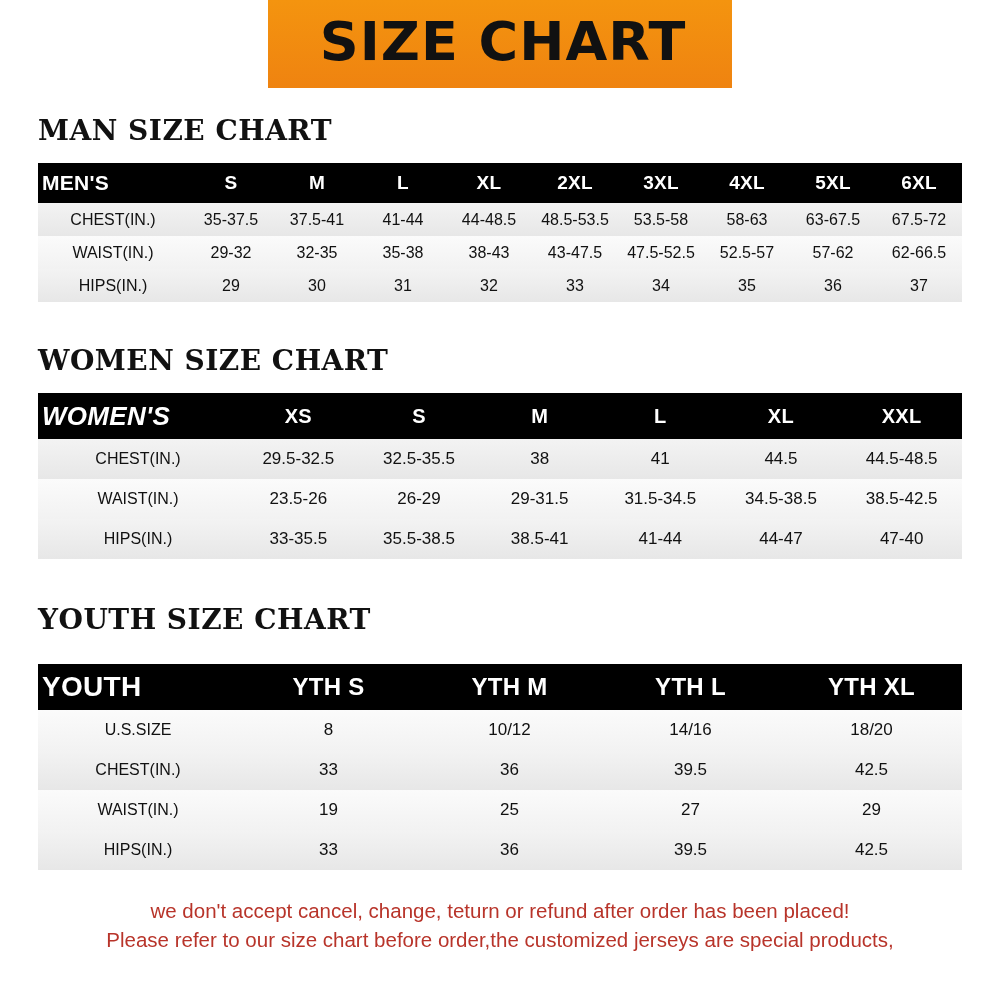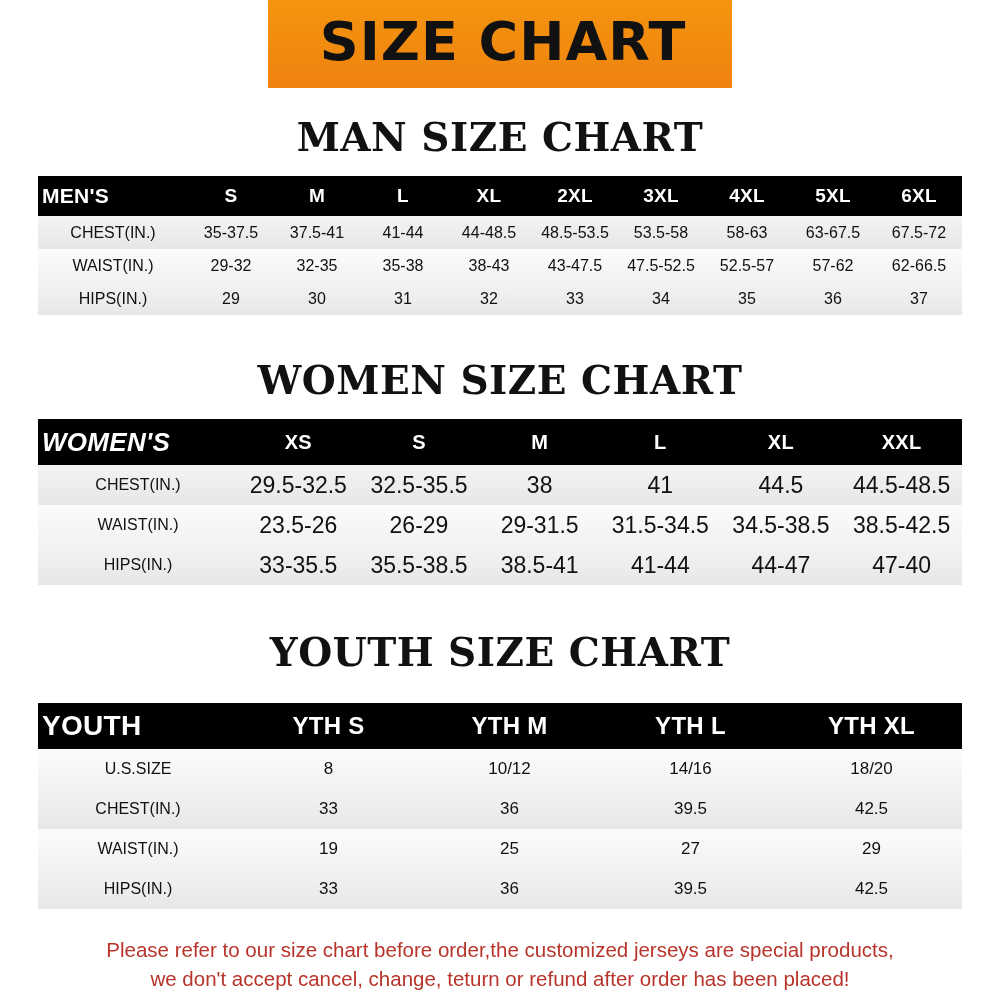--- a/index.html
+++ b/index.html
@@ -53,24 +53,24 @@
     color: #111111;
     line-height: 1;
     padding-bottom: 4px;
   }
 
   
   .section {
     padding: 0 38px;
   }
   .section-title {
-    text-align: center;
+    text-align: left;
     font-family: "DejaVu Serif", serif;
     font-weight: bold;
-    font-size: 39px;
+    font-size: 28px;
     color: #111111;
     letter-spacing: 0.5px;
   }
   .man-title   { margin: 26px 0 16px; }
   .women-title { margin: 42px 0 16px; }
   .youth-title { margin: 44px 0 28px; }
 
   table.size-table {
     width: 924px;
     margin: 0 auto;
@@ -117,21 +117,21 @@
   }
 
   
   .men-table col.c0   { width: 150px; }
   .women-table col.c0 { width: 200px; }
   .youth-table col.c0 { width: 200px; }
 
   
   .women-table thead th { font-size: 20px; height: 46px; }
   .women-table thead th.rowlabel { font-size: 26px; font-style: italic; }
-  .women-table tbody td { height: 40px; font-size: 23px; }
+  .women-table tbody td { height: 40px; font-size: 17px; }
   .youth-table thead th { font-size: 24px; height: 46px; }
   .youth-table thead th.rowlabel { font-size: 28px; }
   .youth-table tbody td { height: 40px; font-size: 17px; }
 
   
   .note {
     margin: 26px 34px 0 34px;
     color: #b8342a;
     font-family: "Liberation Sans", sans-serif;
     font-size: 20.5px;
@@ -320,17 +320,17 @@
           <td>33</td>
           <td>36</td>
           <td>39.5</td>
           <td>42.5</td>
         </tr>
       </tbody>
     </table>
   </div>
 
   <div class="note">
+    <span class="line">we don't accept cancel, change, teturn or refund after order has been placed!</span>
     <span class="line">Please refer to our size chart before order,the customized jerseys are special products,</span>
-    <span class="line">we don't accept cancel, change, teturn or refund after order has been placed!</span>
   </div>
 
 </div>
 
 </body></html>

